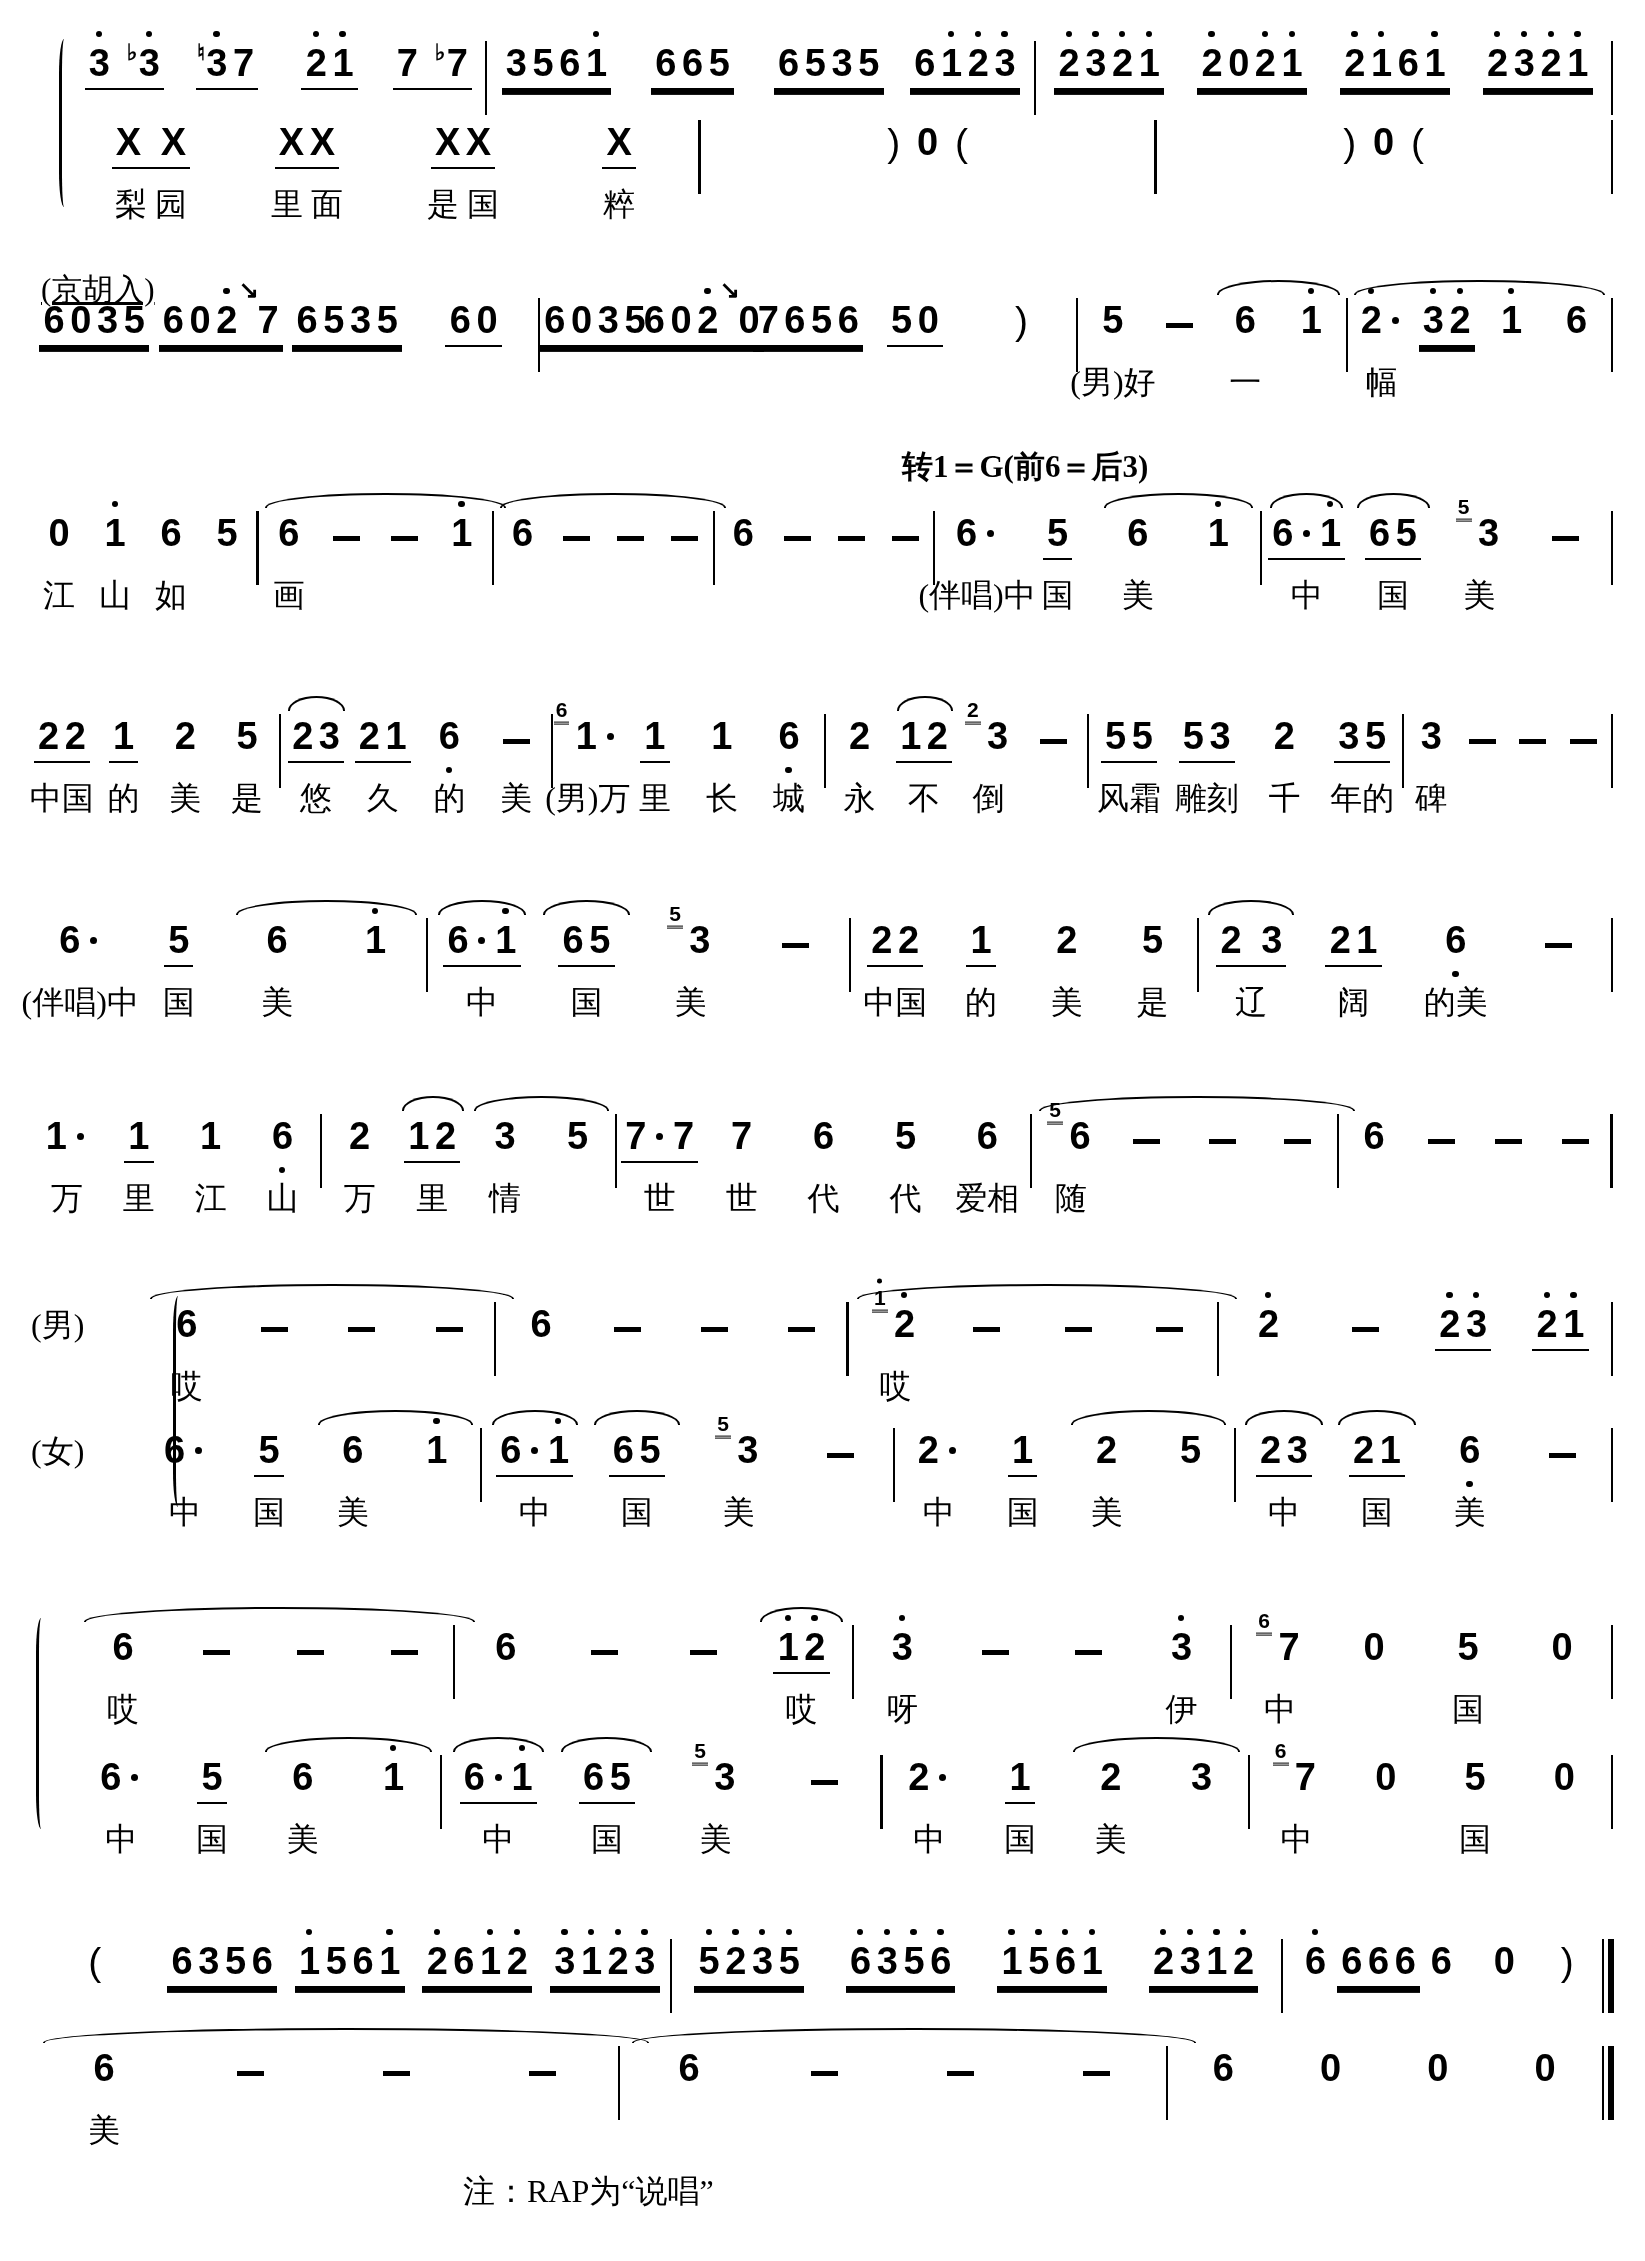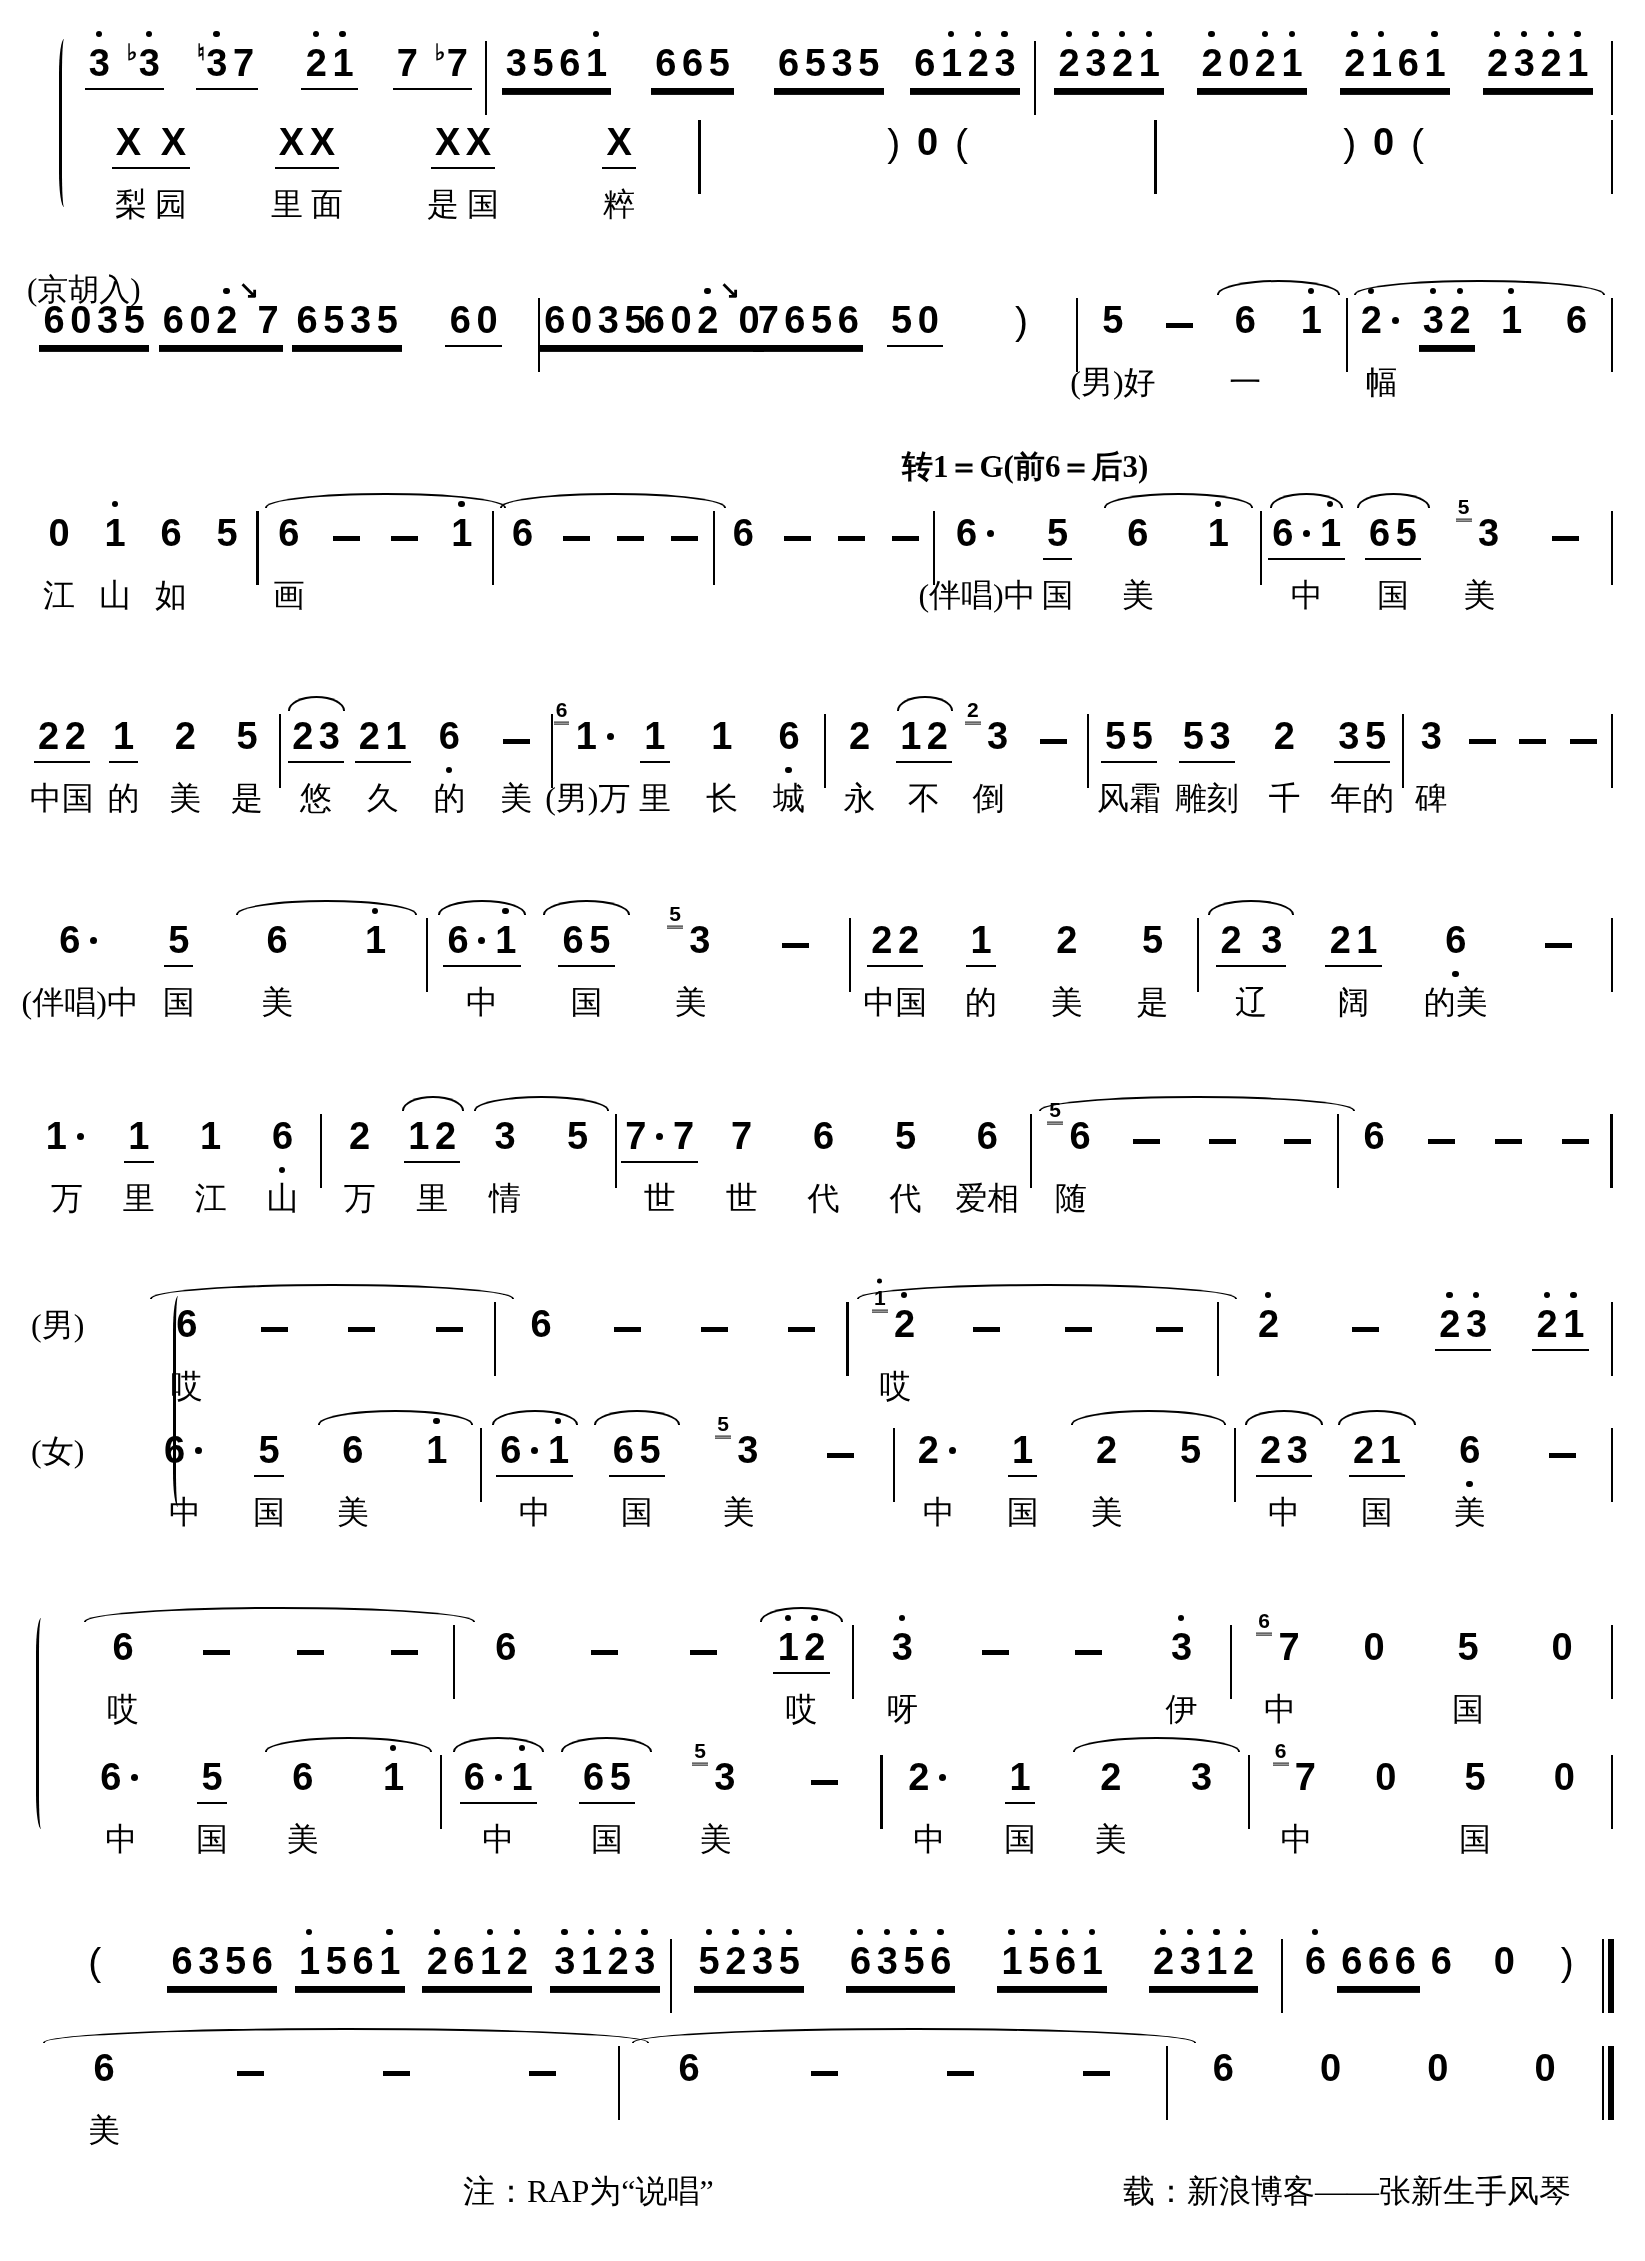--- a/index.html
+++ b/index.html
@@ -2040,22 +2040,21 @@
                     <div class="n">0</div>
                   </div>
                 </div>
                 <div class="ly"></div>
               </div>
             </div>
             <div class="bar2"></div>
           </div>
         </div>
       </div>
-      <div class="slabel" style="left: 27px; top: 269px;">(京胡入)</div>
+      <div class="slabel" style="left: 41px; top: 269px; text-decoration: underline;">(京胡入)</div>
       <div class="slabel" style="left: 902px; top: 446px; font-weight: bold;">转1＝G(前6＝后3)</div>
       <div class="brace" style="left: 59px; top: 39px; height: 168px;"></div>
       <div class="brace" style="left: 173px; top: 1296px; height: 211px;"></div>
       <div class="brace" style="left: 36px; top: 1618px; height: 211px;"></div>
     </div>
   <span class="footer-note" id="fnL" style="left:463px;top:2170px">注：RAP为“说唱”</span>
-  <span class="footer-note" id="fnR" style="left:1123px;top:2170px">载：新浪博客——张新生手风琴</span>
 </div>
 
 
 </body></html>

